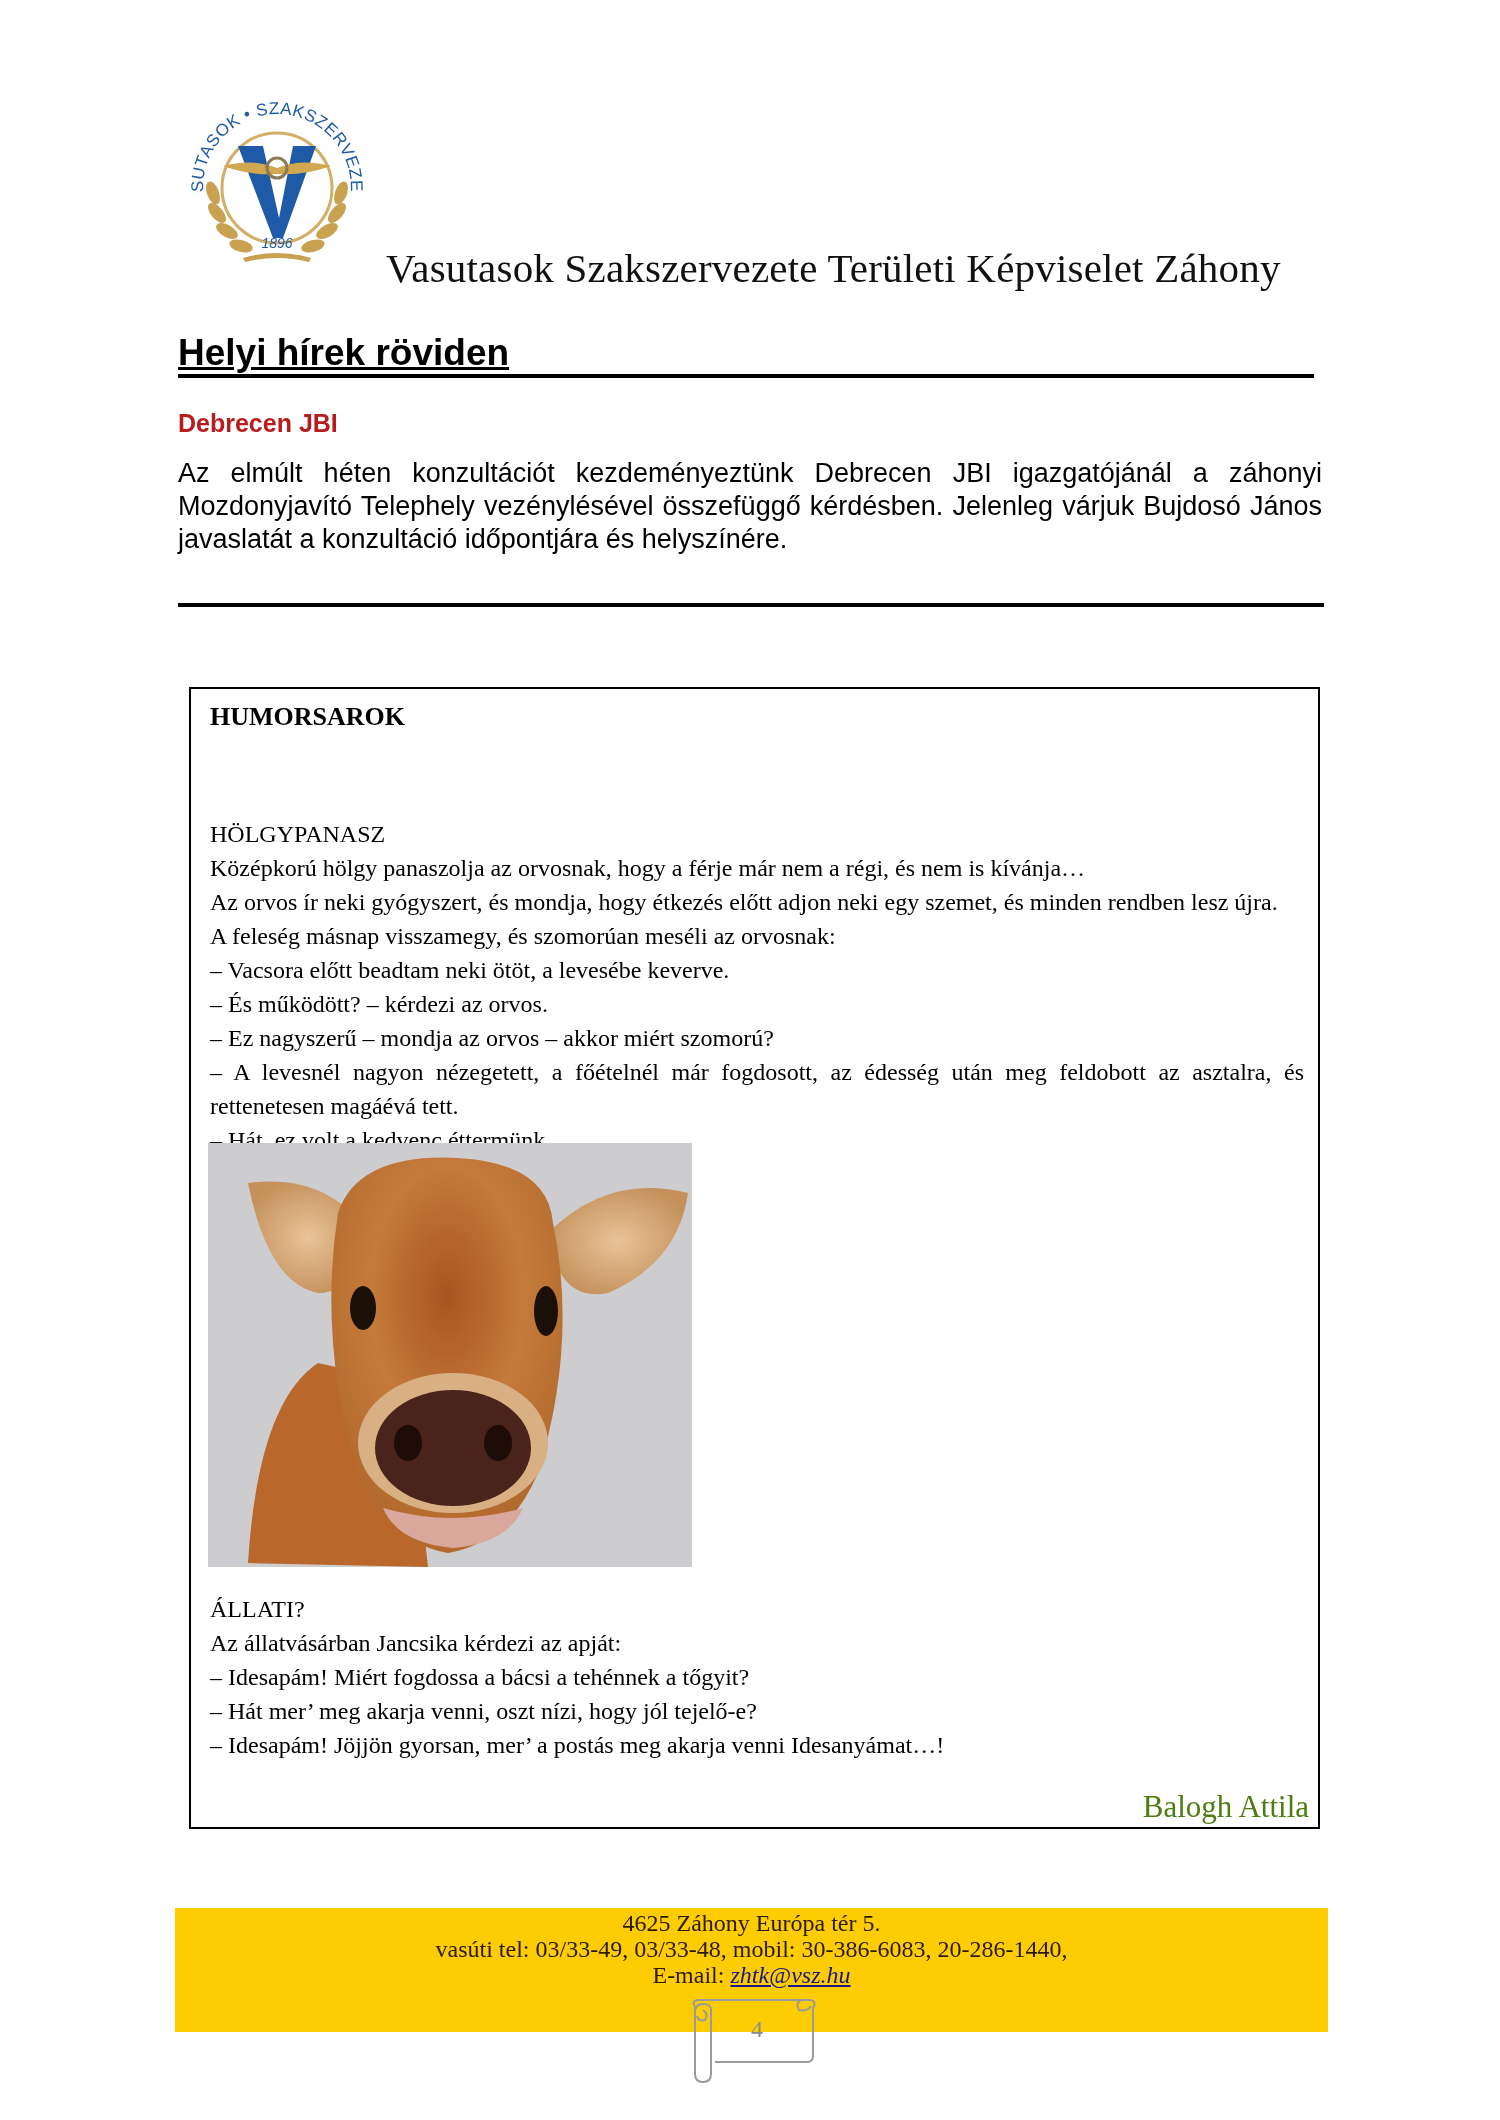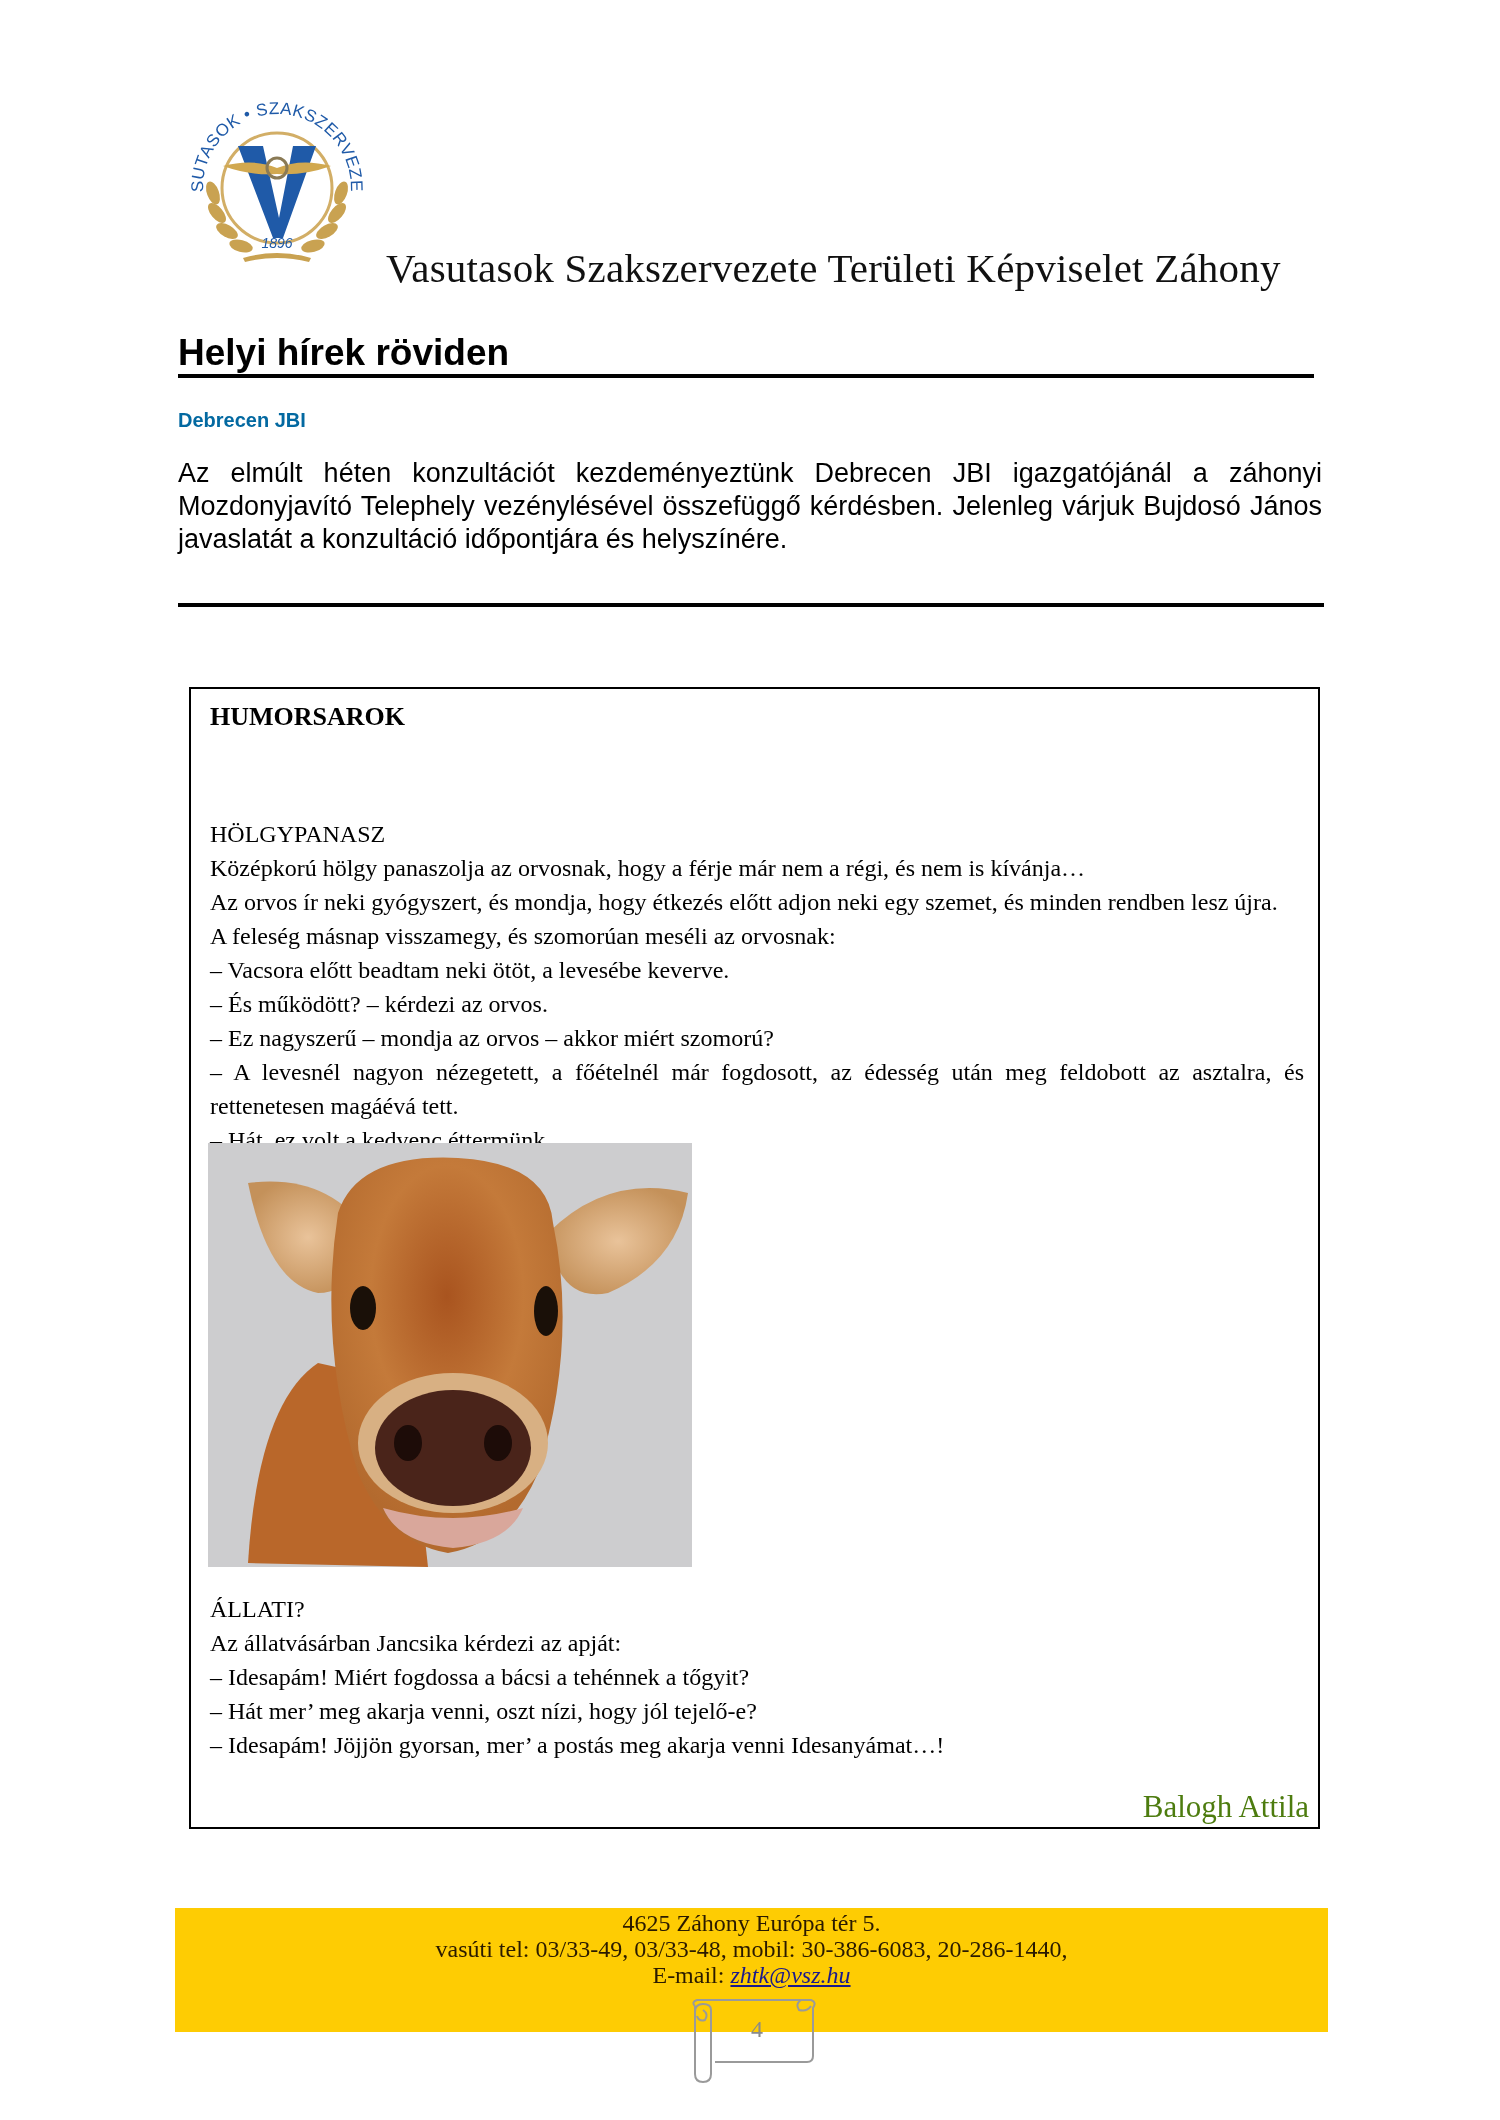--- a/index.html
+++ b/index.html
@@ -6,28 +6,28 @@
   body { width:1500px; height:2120px; position:relative; overflow:hidden; }
   .abs { position:absolute; }
   .logo { left:183px; top:88px; width:188px; height:182px; }
   .org-title {
     left:386px; top:244px; white-space:nowrap;
     font-family:"Liberation Serif", serif; font-size:41px; color:#111;
     letter-spacing:0.2px;
   }
   .section-heading {
     left:178px; top:332px; white-space:nowrap;
-    font-family:"Liberation Sans", sans-serif; font-weight:bold; font-size:37px; color:#000;
+    font-family:"Liberation Sans", sans-serif; font-weight:bold; font-size:37px; color:#000;text-decoration:underline;
   }
   .rule { background:#000; height:4px; }
   .rule-top { left:178px; top:374px; width:1136px; }
   .rule-bottom { left:178px; top:603px; width:1146px; }
   .news-title {
     left:178px; top:409px; white-space:nowrap;
-    font-family:"Liberation Sans", sans-serif; font-weight:bold; font-size:20px; color:#0369a1;
+    font-family:"Liberation Sans", sans-serif; font-weight:bold; font-size:25px; color:#b91c1c;
   }
   .news-body {
     left:178px; top:457px; width:1144px;
     font-family:"Liberation Sans", sans-serif; font-size:27px; line-height:33px; color:#000;
     text-align:justify;
   }
   .humor-box {
     left:189px; top:687px; width:1131px; height:1142px;
     border:2px solid #000; box-sizing:border-box;
   }

